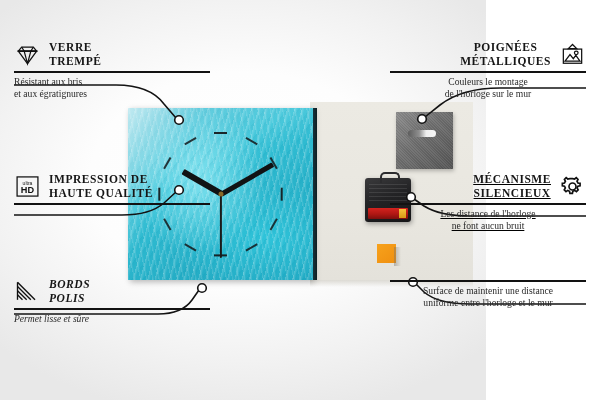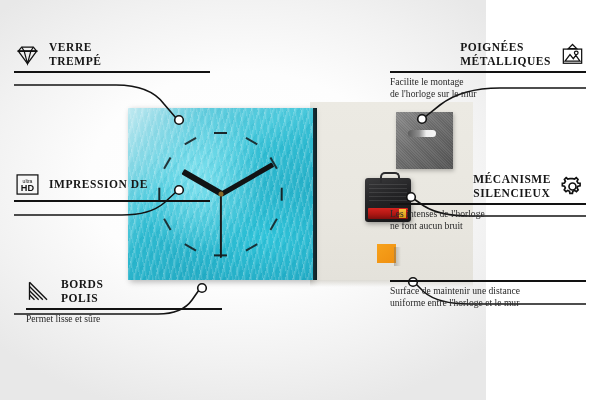--- a/index.html
+++ b/index.html
@@ -77,21 +77,21 @@
     background:linear-gradient(180deg,#f6c23c,#d79a16);}
   .foam{
     position:absolute;left:249px;top:142px;width:19px;height:19px;
     background:linear-gradient(140deg,#f7a21c 0%,#ef8f10 100%);
   }
   .foam:after{content:"";position:absolute;left:17px;top:3px;width:7px;height:19px;
     background:linear-gradient(90deg,rgba(120,115,105,.45),rgba(120,115,105,0));}
   
   .callout{position:absolute;width:196px;}
   .callout.left{text-align:left;}
-  .callout.right{text-align:left;}
+  .callout.right{text-align:center;}
   .co-head{display:flex;align-items:center;gap:8px;}
   .callout.right .co-head{justify-content:flex-end;}
   .co-title{
     font-weight:bold;font-size:11.5px;letter-spacing:.55px;color:#161616;
     line-height:1.22;text-transform:uppercase;
   }
   .co-rule{height:1.6px;background:#121212;margin:3px 0 3px;}
   .co-desc{font-size:9.6px;color:#2a2a2a;line-height:1.28;}
   .ico{width:27px;height:25px;flex:0 0 27px;}
   .ico svg{display:block;width:100%;height:100%;}
@@ -165,37 +165,38 @@
           <path d="M5,11 L16,26 L27,11 Z"></path>
               <path d="M5,11 L9,6 L23,6 L27,11 Z"></path>
           <path d="M9,6 L12,11 L16,26 L20,11 L23,6"></path>
               <path d="M5,11 L27,11"></path>
         </g>
           </svg>
       </span>
       <span class="co-title"><span>VERRE</span><br><span>TREMPÉ</span></span>
     </div>
     <div class="co-rule"></div>
+    <div class="co-desc"><span>Résistant aux bris</span><br><span>et aux égratignures</span></div>
   </div>
 
   <div class="callout left" style="left:14px;top:172px;">
     <div class="co-head">
       <span class="ico">
         <svg viewBox="0 0 32 30">
           <rect x="3.5" y="3.5" width="25" height="23" fill="none" stroke="#111" stroke-width="1.5"></rect>
           <text x="16" y="13" font-family="Liberation Sans, sans-serif" font-size="6" text-anchor="middle" fill="#111">ultra</text>
           <text x="16" y="23" font-family="Liberation Sans, sans-serif" font-size="11" font-weight="bold" text-anchor="middle" fill="#111">HD</text>
         </svg>
       </span>
-      <span class="co-title"><span>IMPRESSION DE</span><br></span>
-    </div>
-    <div class="co-rule"></div>
-  </div>
-
-  <div class="callout left" style="left:26px;top:277px;">
+      <span class="co-title"><span>IMPRESSION DE</span><br><span>HAUTE QUALITÉ</span></span>
+    </div>
+    <div class="co-rule"></div>
+  </div>
+
+  <div class="callout left" style="left:14px;top:277px;font-style:italic;">
     <div class="co-head">
       <span class="ico">
         <svg viewBox="0 0 32 30">
             <g stroke="#111" stroke-width="1.6" fill="none">
           <path d="M4,4 L4,25"></path>
               <path d="M4,4 L25,25"></path>
           <path d="M4,9 L20,25"></path>
               <path d="M4,14 L15,25"></path>
               <path d="M4,19 L10,25"></path>
         </g>
@@ -215,37 +216,37 @@
             <g fill="none" stroke="#111" stroke-width="1.5">
           <path d="M16,3 L11,8 L21,8 Z"></path>
           <rect x="5" y="8.5" width="22" height="17"></rect>
           <path d="M7,23 L13,15 L17,20 L20,16 L25,23 Z"></path>
           <circle cx="20.5" cy="13" r="2.2"></circle>
         </g>
           </svg>
       </span>
     </div>
     <div class="co-rule"></div>
-    <div class="co-desc"><span>Facilite le montage</span><br><span>de l'horloge sur le mur</span></div>
-  </div>
-
-  <div class="callout right" style="left:390px;top:172px;">
+    <div class="co-desc"><span>Couleurs le montage</span><br><span>de l'horloge sur le mur</span></div>
+  </div>
+
+  <div class="callout right" style="left:390px;top:172px;text-decoration:underline;">
     <div class="co-head">
       <span class="co-title"><span>MÉCANISME</span><br><span>SILENCIEUX</span></span>
       <span class="ico">
         <svg viewBox="0 0 32 30">
             <g fill="none" stroke="#111" stroke-width="2">
           <path d="M16,5.5 l2.6,.5 1.9-1.6 2.1,2.1 -1.2,2.2 1.1,2.1 2.6,.4 0,3 -2.6,.5 -1,2.1 1.3,2.2 -2.1,2.1 -2.1-1.4 -2.2,1 -.5,2.6 -3,0 -.5-2.6 -2.1-1 -2.1,1.4 -2.1-2.1 1.3-2.2 -1-2.1 -2.6-.5 0-3 2.6-.4 1.1-2.1 -1.2-2.2 2.1-2.1 1.9,1.6 2.6-.5 z"></path>
           <circle cx="16" cy="15" r="4.2"></circle>
         </g>
           </svg>
       </span>
     </div>
     <div class="co-rule"></div>
-    <div class="co-desc"><span>Les intenses de l'horloge</span><br><span>ne font aucun bruit</span></div>
+    <div class="co-desc"><span>Les distance de l'horloge</span><br><span>ne font aucun bruit</span></div>
   </div>
 
   <div class="callout right" style="left:390px;top:277px;">
     <div class="co-rule"></div>
     <div class="co-desc"><span>Surface de maintenir une distance</span><br><span>uniforme entre l'horloge et le mur</span></div>
   </div>
 
 </div>
 
 </body></html>

